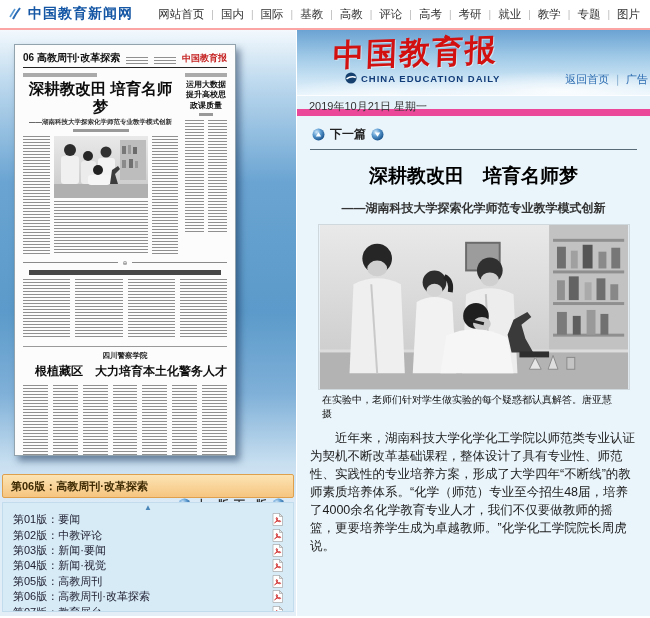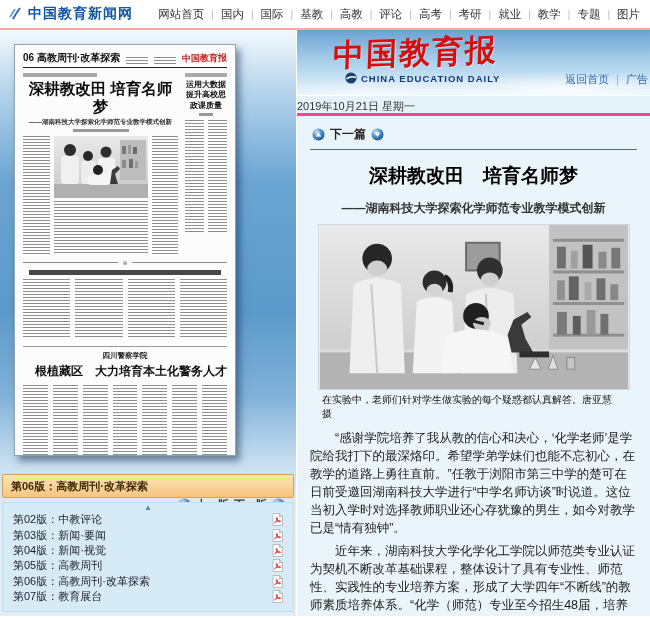--- a/index.html
+++ b/index.html
@@ -100,21 +100,21 @@
     font-size:31px; color:#d31010; transform:rotate(-2deg) skewX(-4deg);
     text-shadow:1px 1px 0 rgba(255,255,255,.5); letter-spacing:2px; }
   .paper-en { position:absolute; left:48px; top:42px; display:flex;
     align-items:center; gap:4px; font-weight:bold; font-size:9.5px;
     color:#123c78; letter-spacing:1px; }
   .mast-links { position:absolute; right:2px; bottom:8px; font-size:11px;
     color:#2c6cb0; white-space:nowrap; }
   .mast-links a { color:#2c6cb0; text-decoration:none; cursor:pointer; }
   .mast-links .sep { color:#6f9cc4; margin:0 3px; }
   .date-bar { height:21px; background:#e6f2fa; border-top:1px solid #fbfdfe;
-    border-bottom:3px solid #ec4899; line-height:20px; 
+    border-bottom:7px solid #ec4899; line-height:20px; padding-left:12px;
     font-size:11px; color:#333; }
   .article { flex:1; background:#eaf5fb; padding:6px 13px 4px; overflow:hidden; }
   .art-nav { display:flex; align-items:center; gap:5px; padding:4px 2px 6px;
     font-weight:bold; font-size:12px; color:#222; }
   .art-nav .lbl { cursor:pointer; }
   .art-line { border:0; border-top:1px solid #5a6b78; margin:0; }
   .art-title { text-align:center; font-family:"Liberation Serif","DejaVu Serif",serif;
     font-weight:bold; font-size:19px; color:#000; margin:13px 0 11px; }
   .art-sub { text-align:center; font-weight:bold; font-size:12px; color:#333;
     margin-bottom:7px; }
@@ -283,20 +283,30 @@
               <circle cx="6.5" cy="6.5" r="6" fill="url(#globeGrad)"></circle>
               <path d="M4.2 3.8 L8.8 6.5 L4.2 9.2 Z" fill="#fff"></path>
             </svg>
         </span>
       </span>
     </div>
 
     <div class="edition-list" data-interactable="false">
       <div class="tri" data-interactable="true">▲</div>
 
+      <div class="ed-row" data-interactable="true">
+        <span data-interactable="false">第01版：要闻</span>
+        <span class="pdf" data-interactable="true">
+            <svg width="11" height="13" viewBox="0 0 11 13">
+              <path d="M1 .5h6.5L10.5 3.5V12.5H1z" fill="#fff" stroke="#9a9a9a" stroke-width=".6"></path>
+              <path d="M7.5 .5V3.5H10.5z" fill="#e8e8e8" stroke="#9a9a9a" stroke-width=".6"></path>
+              <path d="M2.4 10C3.6 9.5 5.1 7.5 5.4 6.1c.3-1.1-.3-1.8-.9-1.4-.6.4-.1 2 1 3 .9.8 2.2 1.2 2.9.9.6-.3 0-1-.9-1-1 0-3.2.8-4.1 1.7" stroke="#cc1a1a" stroke-width=".9" fill="none"></path>
+            </svg>
+          </span>
+      </div>
       <div class="ed-row" data-interactable="true">
         <span data-interactable="false">第02版：中教评论</span>
         <span class="pdf" data-interactable="true">
             <svg width="11" height="13" viewBox="0 0 11 13">
               <path d="M1 .5h6.5L10.5 3.5V12.5H1z" fill="#fff" stroke="#9a9a9a" stroke-width=".6"></path>
               <path d="M7.5 .5V3.5H10.5z" fill="#e8e8e8" stroke="#9a9a9a" stroke-width=".6"></path>
               <path d="M2.4 10C3.6 9.5 5.1 7.5 5.4 6.1c.3-1.1-.3-1.8-.9-1.4-.6.4-.1 2 1 3 .9.8 2.2 1.2 2.9.9.6-.3 0-1-.9-1-1 0-3.2.8-4.1 1.7" stroke="#cc1a1a" stroke-width=".9" fill="none"></path>
             </svg>
           </span>
       </div>
@@ -435,18 +445,17 @@
         <path d="M128 112 Q158 98 190 114 L196 150 L122 150 Z" fill="#f6f6f6"></path>
         <path d="M196 96 l14 -8 4 5 -10 8 4 14 8 14 h-22 l-4 -18 z" fill="#3a3a3a"></path>
         <rect x="202" y="128" width="30" height="6" fill="#2e2e2e"></rect>
         <path d="M218 134 l6 12 h-12 z" fill="#e6e6e6" stroke="#8a8a8a"></path>
         <path d="M236 132 l5 14 h-10 z" fill="#dedede" stroke="#8a8a8a"></path>
         <rect x="250" y="134" width="8" height="12" fill="#c4c4c4" stroke="#8a8a8a"></rect>
       </svg>
 
       <div class="art-caption" data-interactable="false">在实验中，老师们针对学生做实验的每个疑惑都认真解答。唐亚慧　摄</div>
 
-      <p class="art-p" data-interactable="false">“感谢学院培养了我从教的信心和决心，‘化学老师’是学院给我打下的最深烙印。希望学弟学妹们也能不忘初心，在教学的道路上勇往直前。”任教于浏阳市第三中学的楚可在日前受邀回湖南科技大学进行“中学名师访谈”时说道。这位当初入学时对选择教师职业还心存犹豫的男生，如今对教学已是“情有独钟”。</p>
       <p class="art-p" data-interactable="false">近年来，湖南科技大学化学化工学院以师范类专业认证为契机不断改革基础课程，整体设计了具有专业性、师范性、实践性的专业培养方案，形成了大学四年“不断线”的教师素质培养体系。“化学（师范）专业至今招生48届，培养了4000余名化学教育专业人才，我们不仅要做教师的摇篮，更要培养学生成为卓越教师。”化学化工学院院长周虎说。</p>
 
     </div>
   </div>
 </div>
 
 </body></html>

